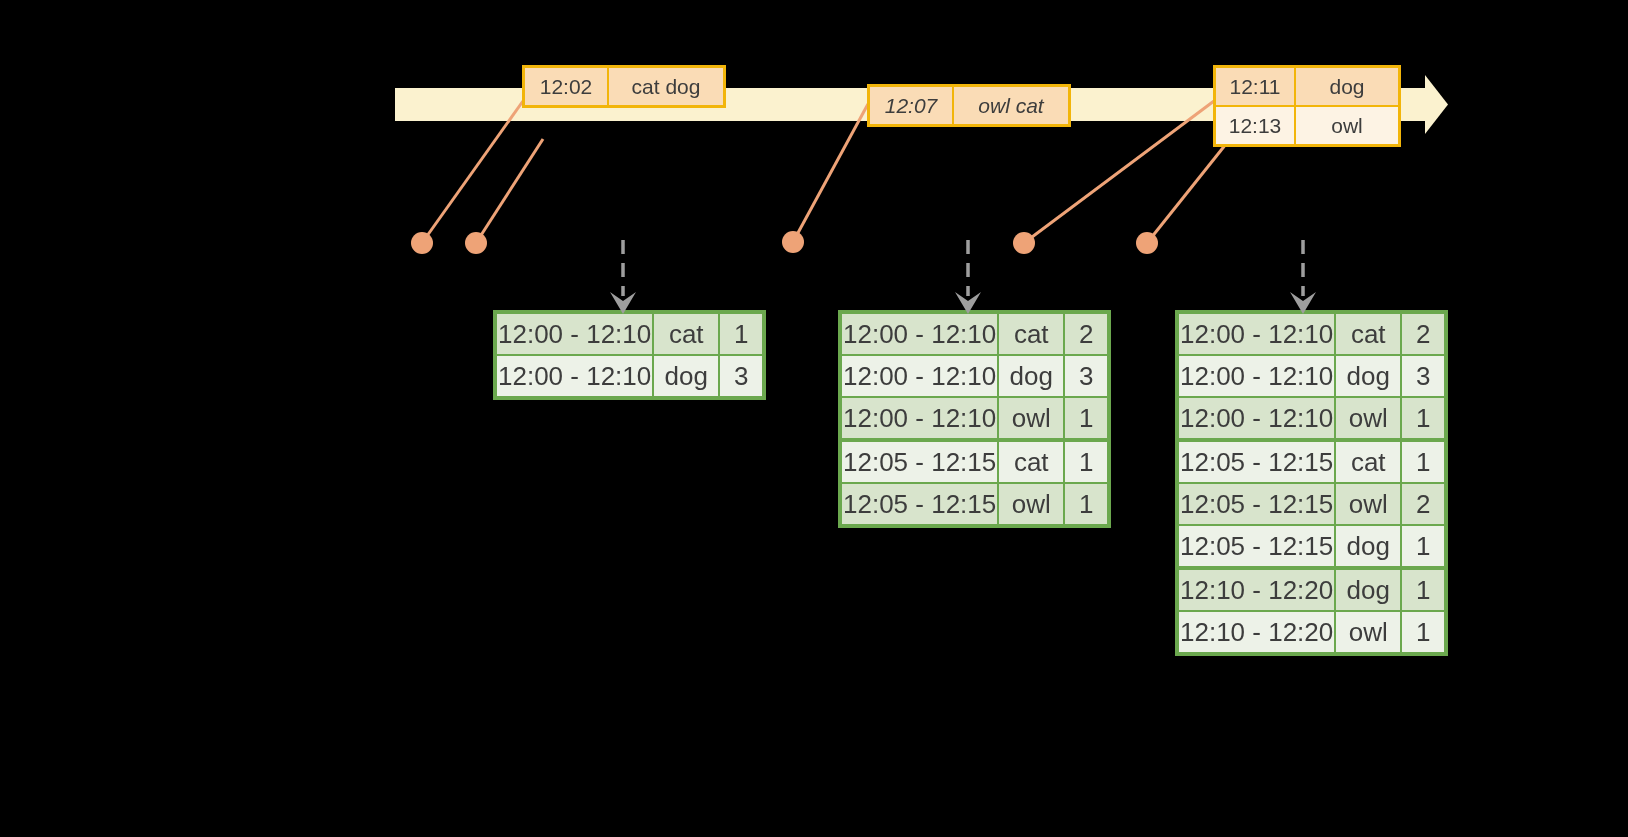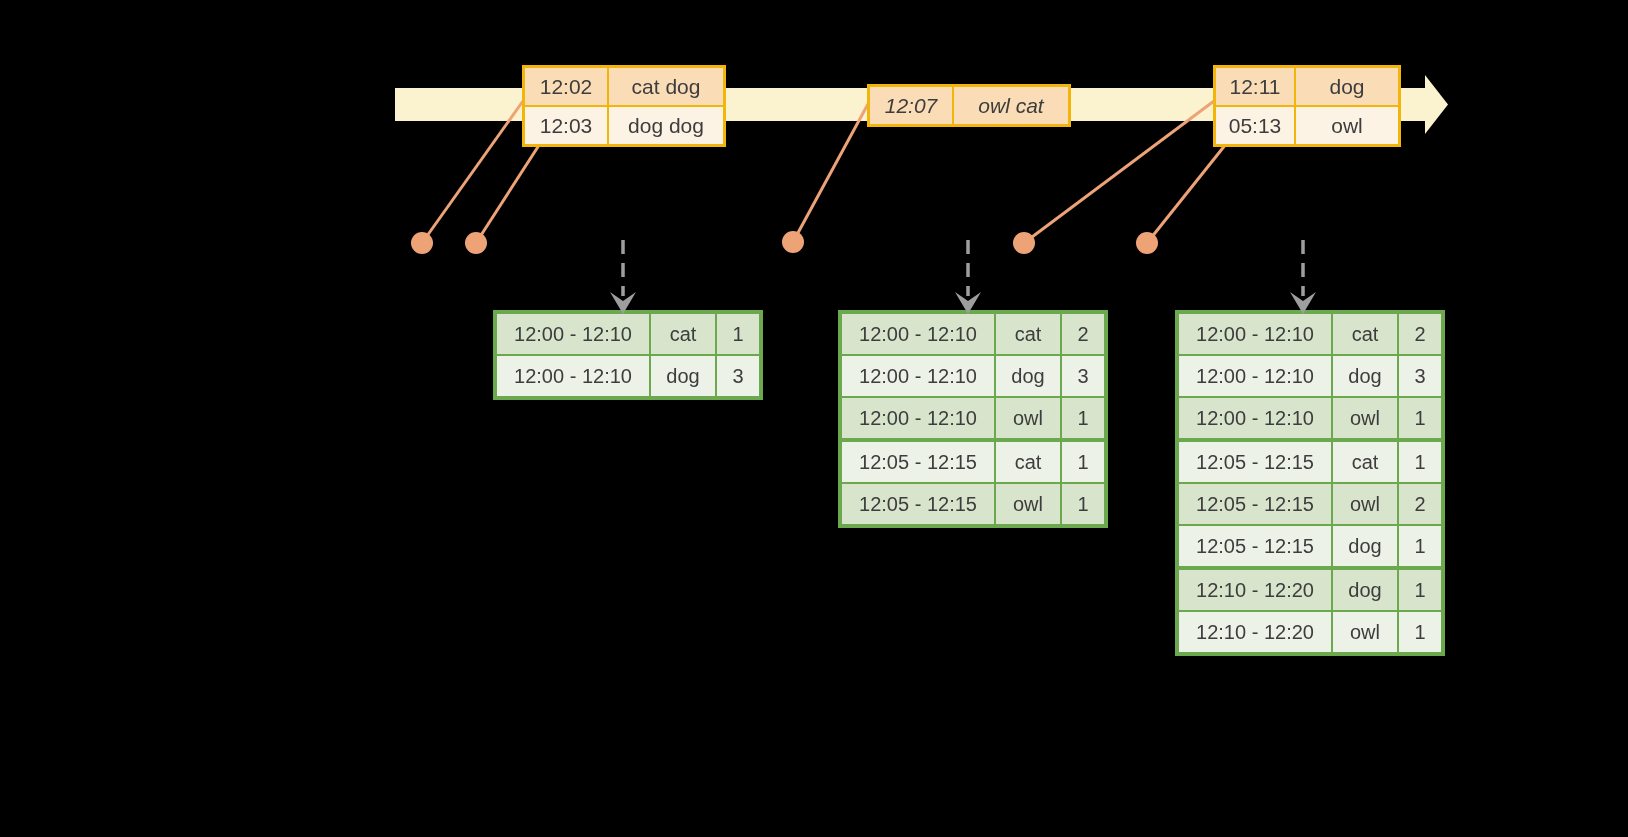--- a/index.html
+++ b/index.html
@@ -40,21 +40,21 @@
   table.event-table tr:nth-child(odd) td{background:var(--event-row-dark);}
   table.event-table tr:nth-child(even) td{background:var(--event-row-light);}
   .et1{left:522px;top:65px;}
   .et2{left:867px;top:84px;font-style:italic;}
   .et3{left:1213px;top:65px;}
 
   
   table.result-table{border:4px solid var(--result-border);}
   table.result-table td{
     border:2px solid var(--result-border);
-    height:38px;font-size:20px;color:var(--text);
+    height:38px;font-size:26px;color:var(--text);
   }
   table.result-table td.col-window{width:150px;}
   table.result-table td.col-word{width:62px;margin-left:6px;}
   table.result-table td.col-count{width:40px;}
   table.result-table tr:nth-child(odd) td{background:var(--result-row-dark);}
   table.result-table tr:nth-child(even) td{background:var(--result-row-light);}
   table.result-table tr.group-start td{border-top:4px solid var(--result-border);}
   .rt1{left:493px;top:310px;}
   .rt2{left:838px;top:310px;}
   .rt3{left:1175px;top:310px;}
@@ -80,42 +80,38 @@
     <circle cx="1024" cy="243" r="11" fill="var(--dot)"></circle>
     <circle cx="1147" cy="243" r="11" fill="var(--dot)"></circle>
   </svg>
 
   <table class="event-table et1">
     <tbody>
         <tr>
           <td class="col-time">12:02</td>
           <td class="col-words">cat dog</td>
         </tr>
-        <tr>
-          <td class="col-time">12:03</td>
-          <td class="col-words">dog dog</td>
-        </tr>
       </tbody>
   </table>
   <table class="event-table et2">
     <tbody>
         <tr>
           <td class="col-time">12:07</td>
           <td class="col-words">owl cat</td>
         </tr>
       </tbody>
   </table>
   <table class="event-table et3">
     <tbody>
         <tr>
           <td class="col-time">12:11</td>
           <td class="col-words">dog</td>
         </tr>
         <tr>
-          <td class="col-time">05:13</td>
+          <td class="col-time">12:13</td>
           <td class="col-words">owl</td>
         </tr>
       </tbody>
   </table>
 
   <table class="result-table rt1">
     <tbody>
         <tr>
           <td class="col-window">12:00 - 12:10</td>
           <td class="col-word">cat</td>

